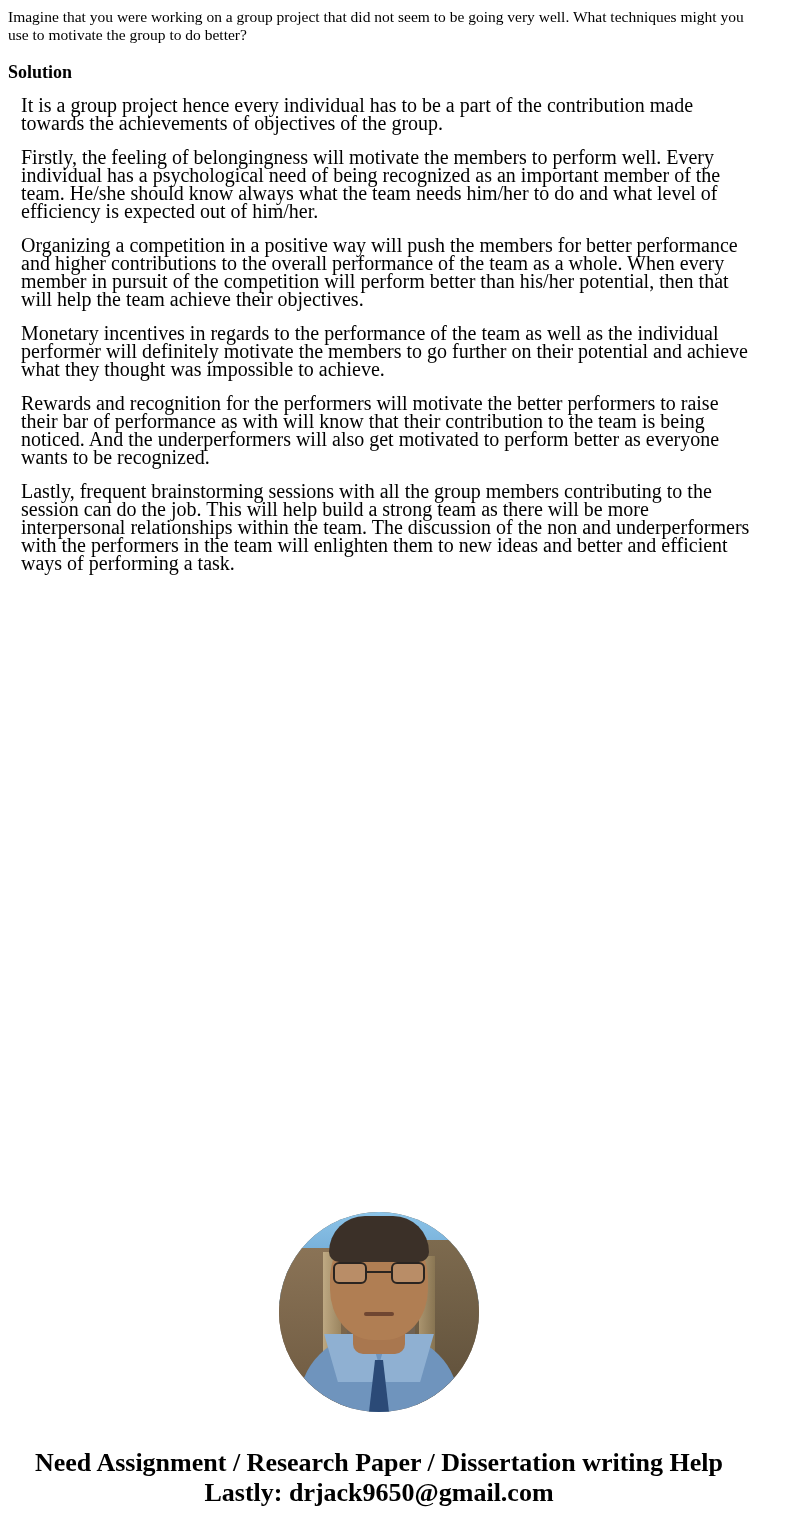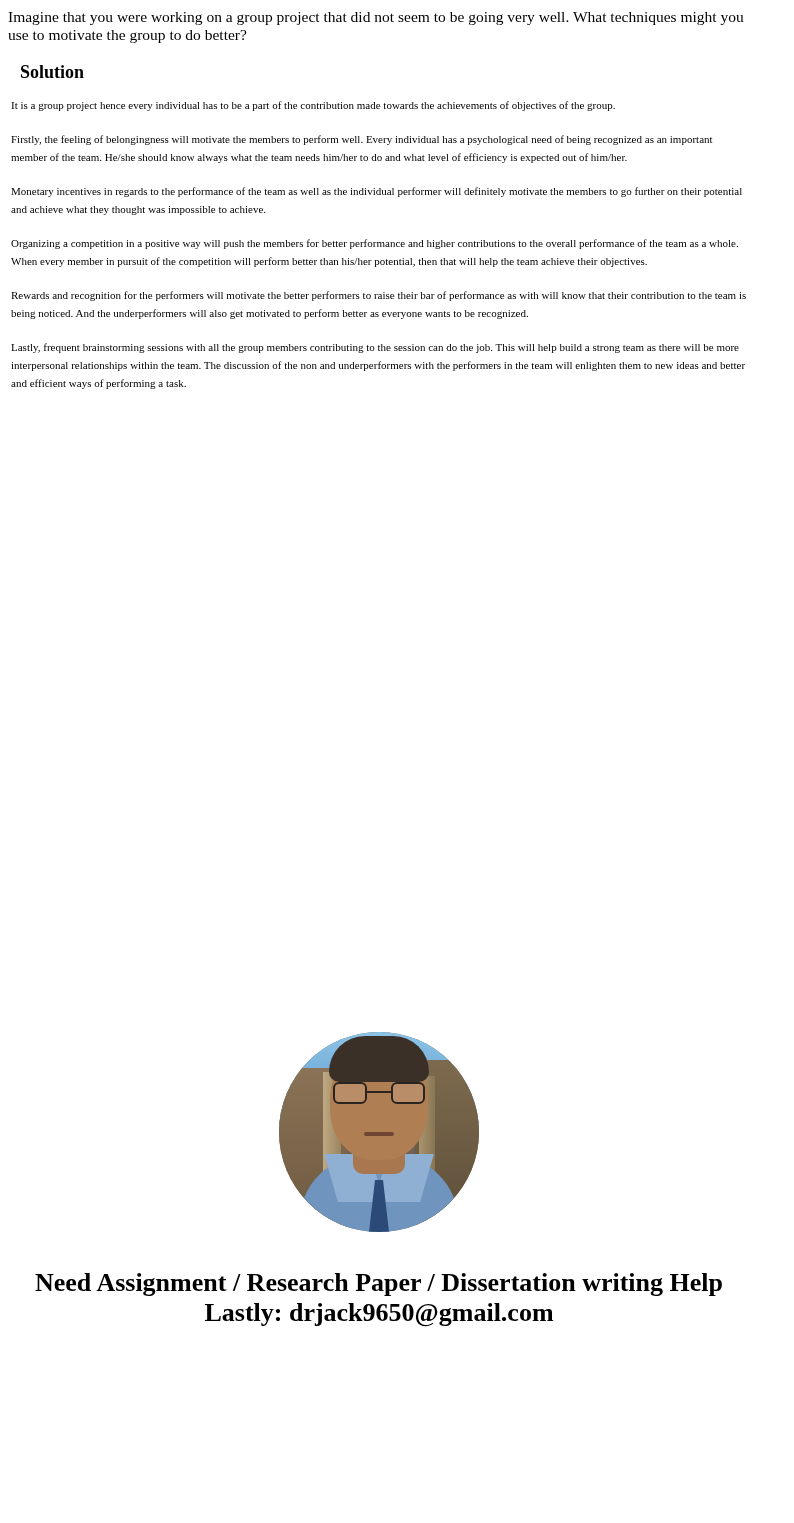--- a/index.html
+++ b/index.html
@@ -26,27 +26,27 @@
     font-size: 15.5px;
     line-height: 18px;
     margin: 0 0 10px 0;
     text-align: left;
   }
   h2.solution-heading {
     font-family: "Liberation Serif", serif;
     font-size: 18px;
     font-weight: bold;
     line-height: 20px;
-    margin: 18px 0 14px 12px;
+    margin: 18px 0 14px 0;
   }
   p.body-para {
     font-family: "Liberation Serif", serif;
-    font-size: 11px;
+    font-size: 20px;
     line-height: 18px;
-    margin: 0 0 16px 3px;
+    margin: 0 0 16px 13px;
     text-align: left;
   }
   .spacer {
     height: 600px;
   }
   .avatar-wrap {
     width: 100%;
     display: flex;
     justify-content: center;
     margin-top: 24px;
@@ -208,22 +208,22 @@
 <body>
 
 <div class="page">
 
   <p class="prompt">Imagine that you were working on a group project that did not seem to be going very well. What techniques might you use to motivate the group to do better?</p>
 
   <h2 class="solution-heading">Solution</h2>
 
   <p class="body-para">It is a group project hence every individual has to be a part of the contribution made towards the achievements of objectives of the group.</p>
   <p class="body-para">Firstly, the feeling of belongingness will motivate the members to perform well. Every individual has a psychological need of being recognized as an important member of the team. He/she should know always what the team needs him/her to do and what level of efficiency is expected out of him/her.</p>
+  <p class="body-para">Organizing a competition in a positive way will push the members for better performance and higher contributions to the overall performance of the team as a whole. When every member in pursuit of the competition will perform better than his/her potential, then that will help the team achieve their objectives.</p>
   <p class="body-para">Monetary incentives in regards to the performance of the team as well as the individual performer will definitely motivate the members to go further on their potential and achieve what they thought was impossible to achieve.</p>
-  <p class="body-para">Organizing a competition in a positive way will push the members for better performance and higher contributions to the overall performance of the team as a whole. When every member in pursuit of the competition will perform better than his/her potential, then that will help the team achieve their objectives.</p>
   <p class="body-para">Rewards and recognition for the performers will motivate the better performers to raise their bar of performance as with will know that their contribution to the team is being noticed. And the underperformers will also get motivated to perform better as everyone wants to be recognized.</p>
   <p class="body-para">Lastly, frequent brainstorming sessions with all the group members contributing to the session can do the job. This will help build a strong team as there will be more interpersonal relationships within the team. The discussion of the non and underperformers with the performers in the team will enlighten them to new ideas and better and efficient ways of performing a task.</p>
 
   <div class="spacer"></div>
 
   <div class="avatar-wrap">
     <div class="avatar">
       <div class="av-bg-sky"></div>
       <div class="av-bg-wall-l"></div>
       <div class="av-bg-wall-r"></div>

